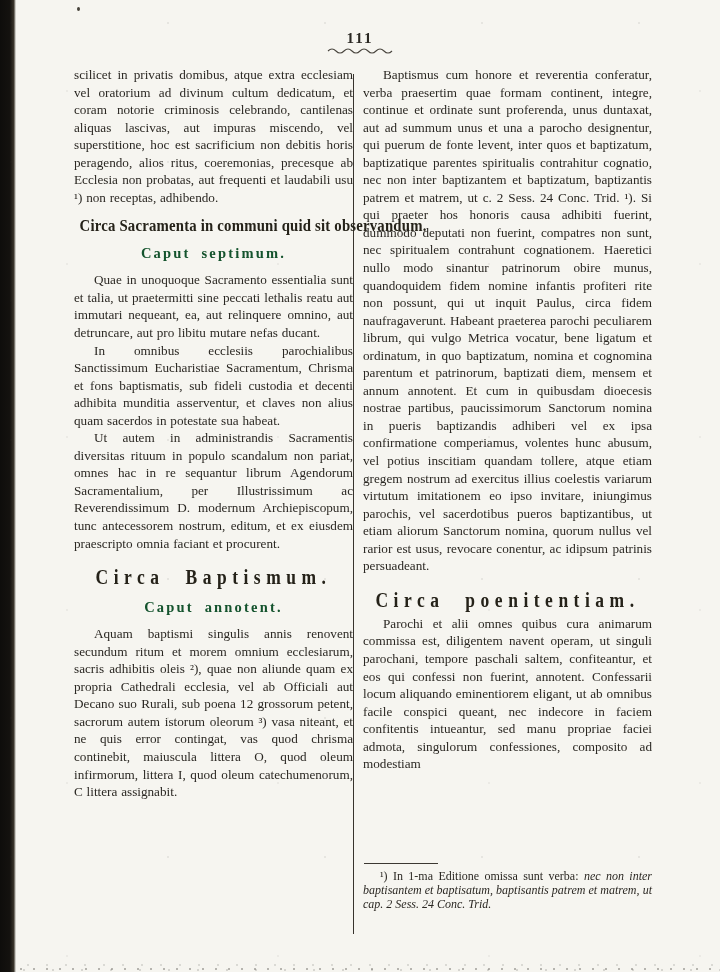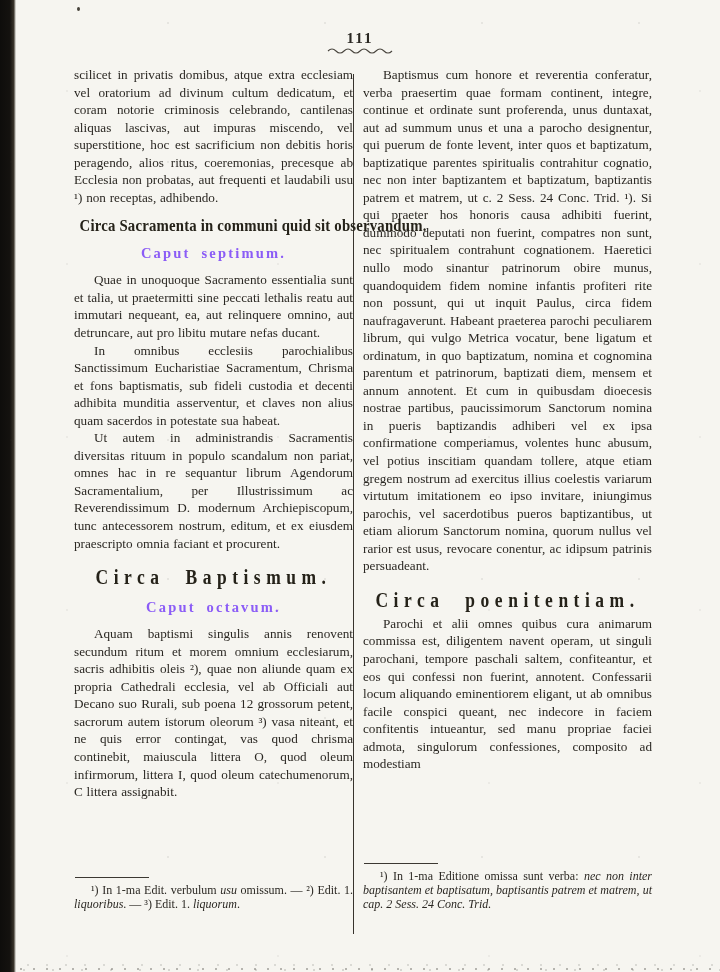--- a/index.html
+++ b/index.html
@@ -51,21 +51,21 @@
   }
   .para.no-indent{text-indent:0;}
 
   .title-main{
     margin:11px 0 3px;font-size:15.4px;font-weight:bold;text-align:center;
     letter-spacing:.2px;white-space:nowrap;transform:scale(.96,1.08);transform-origin:center;
     color:#252219;
   }
   .chapter{
     margin:7px 0 9px;font-size:14.5px;font-weight:bold;text-align:center;
-    letter-spacing:2.2px;word-spacing:5px;color:#8b5cf6;
+    letter-spacing:2.2px;word-spacing:5px;color:#14532d;
   }
   .title-display{
     margin:14px 0 4px;font-size:19px;font-weight:bold;text-align:center;
     letter-spacing:6px;word-spacing:12px;transform:scale(.92,1.12);transform-origin:center;
     color:#252219;
   }
 
   .footblock{margin-top:auto;}
   .footrule{width:74px;border-top:1px solid #3c3832;margin:0 0 5px 1px;}
   .footnote{
@@ -94,27 +94,23 @@
   <section class="col col-left">
     <p class="para no-indent">scilicet in privatis domibus, atque extra ecclesiam vel oratorium ad divinum cultum dedicatum, et coram notorie criminosis celebrando, cantilenas aliquas lascivas, aut impuras miscendo, vel superstitione, hoc est sacrificium non debitis horis peragendo, alios ritus, coeremonias, precesque ab Ecclesia non probatas, aut frequenti et laudabili usu ¹) non receptas, adhibendo.</p>
 
     <h2 class="title-main">Circa Sacramenta in communi quid sit observandum.</h2>
     <h3 class="chapter">Caput septimum.</h3>
     <p class="para">Quae in unoquoque Sacramento essentialia sunt et talia, ut praetermitti sine peccati lethalis reatu aut immutari nequeant, ea, aut relinquere omnino, aut detruncare, aut pro libitu mutare nefas ducant.</p>
     <p class="para">In omnibus ecclesiis parochialibus Sanctissimum Eucharistiae Sacramentum, Chrisma et fons baptismatis, sub fideli custodia et decenti adhibita munditia asserventur, et claves non alius quam sacerdos in potestate sua habeat.</p>
     <p class="para">Ut autem in administrandis Sacramentis diversitas rituum in populo scandalum non pariat, omnes hac in re sequantur librum Agendorum Sacramentalium, per Illustrissimum ac Reverendissimum D. modernum Archiepiscopum, tunc antecessorem nostrum, editum, et ex eiusdem praescripto omnia faciant et procurent.</p>
 
     <h2 class="title-display">Circa Baptismum.</h2>
-    <h3 class="chapter">Caput octavum.</h3>
+    <h3 class="chapter">Caput annotent.</h3>
     <p class="para">Aquam baptismi singulis annis renovent secundum ritum et morem omnium ecclesiarum, sacris adhibitis oleis ²), quae non aliunde quam ex propria Cathedrali ecclesia, vel ab Officiali aut Decano suo Rurali, sub poena 12 grossorum petent, sacrorum autem istorum oleorum ³) vasa niteant, et ne quis error contingat, vas quod chrisma continebit, maiuscula littera O, quod oleum infirmorum, littera I, quod oleum catechumenorum, C littera assignabit.</p>
 
-    <div class="footblock">
-      <div class="footrule"></div>
-      <p class="footnote"><span>¹) In 1-ma Edit. verbulum </span><i>usu</i><span> omissum. — ²) Edit. 1. </span><i>liquoribus</i><span>. — ³) Edit. 1. </span><i>liquorum</i><span>.</span></p>
-    </div>
   </section>
 
   <section class="col col-right">
     <p class="para">Baptismus cum honore et reverentia conferatur, verba praesertim quae formam continent, integre, continue et ordinate sunt proferenda, unus duntaxat, aut ad summum unus et una a parocho designentur, qui puerum de fonte levent, inter quos et baptizatum, baptizatique parentes spiritualis contrahitur cognatio, nec non inter baptizantem et baptizatum, baptizantis patrem et matrem, ut c. 2 Sess. 24 Conc. Trid. ¹). Si qui praeter hos honoris causa adhibiti fuerint, dummodo deputati non fuerint, compatres non sunt, nec spiritualem contrahunt cognationem. Haeretici nullo modo sinantur patrinorum obire munus, quandoquidem fidem nomine infantis profiteri rite non possunt, qui ut inquit Paulus, circa fidem naufragaverunt. Habeant praeterea parochi peculiarem librum, qui vulgo Metrica vocatur, bene ligatum et ordinatum, in quo baptizatum, nomina et cognomina parentum et patrinorum, baptizati diem, mensem et annum annotent. Et cum in quibusdam dioecesis nostrae partibus, paucissimorum Sanctorum nomina in pueris baptizandis adhiberi vel ex ipsa confirmatione comperiamus, volentes hunc abusum, vel potius inscitiam quandam tollere, atque etiam gregem nostrum ad exercitus illius coelestis variarum virtutum imitationem eo ipso invitare, iniungimus parochis, vel sacerdotibus pueros baptizantibus, ut etiam aliorum Sanctorum nomina, quorum nullus vel rarior est usus, revocare conentur, ac idipsum patrinis persuadeant.</p>
 
     <h2 class="title-display">Circa poenitentiam.</h2>
     <p class="para">Parochi et alii omnes quibus cura animarum commissa est, diligentem navent operam, ut singuli parochani, tempore paschali saltem, confiteantur, et eos qui confessi non fuerint, annotent. Confessarii locum aliquando eminentiorem eligant, ut ab omnibus facile conspici queant, nec indecore in faciem confitentis intueantur, sed manu propriae faciei admota, singulorum confessiones, composito ad modestiam</p>
 
     <div class="footblock">
       <div class="footrule"></div>

